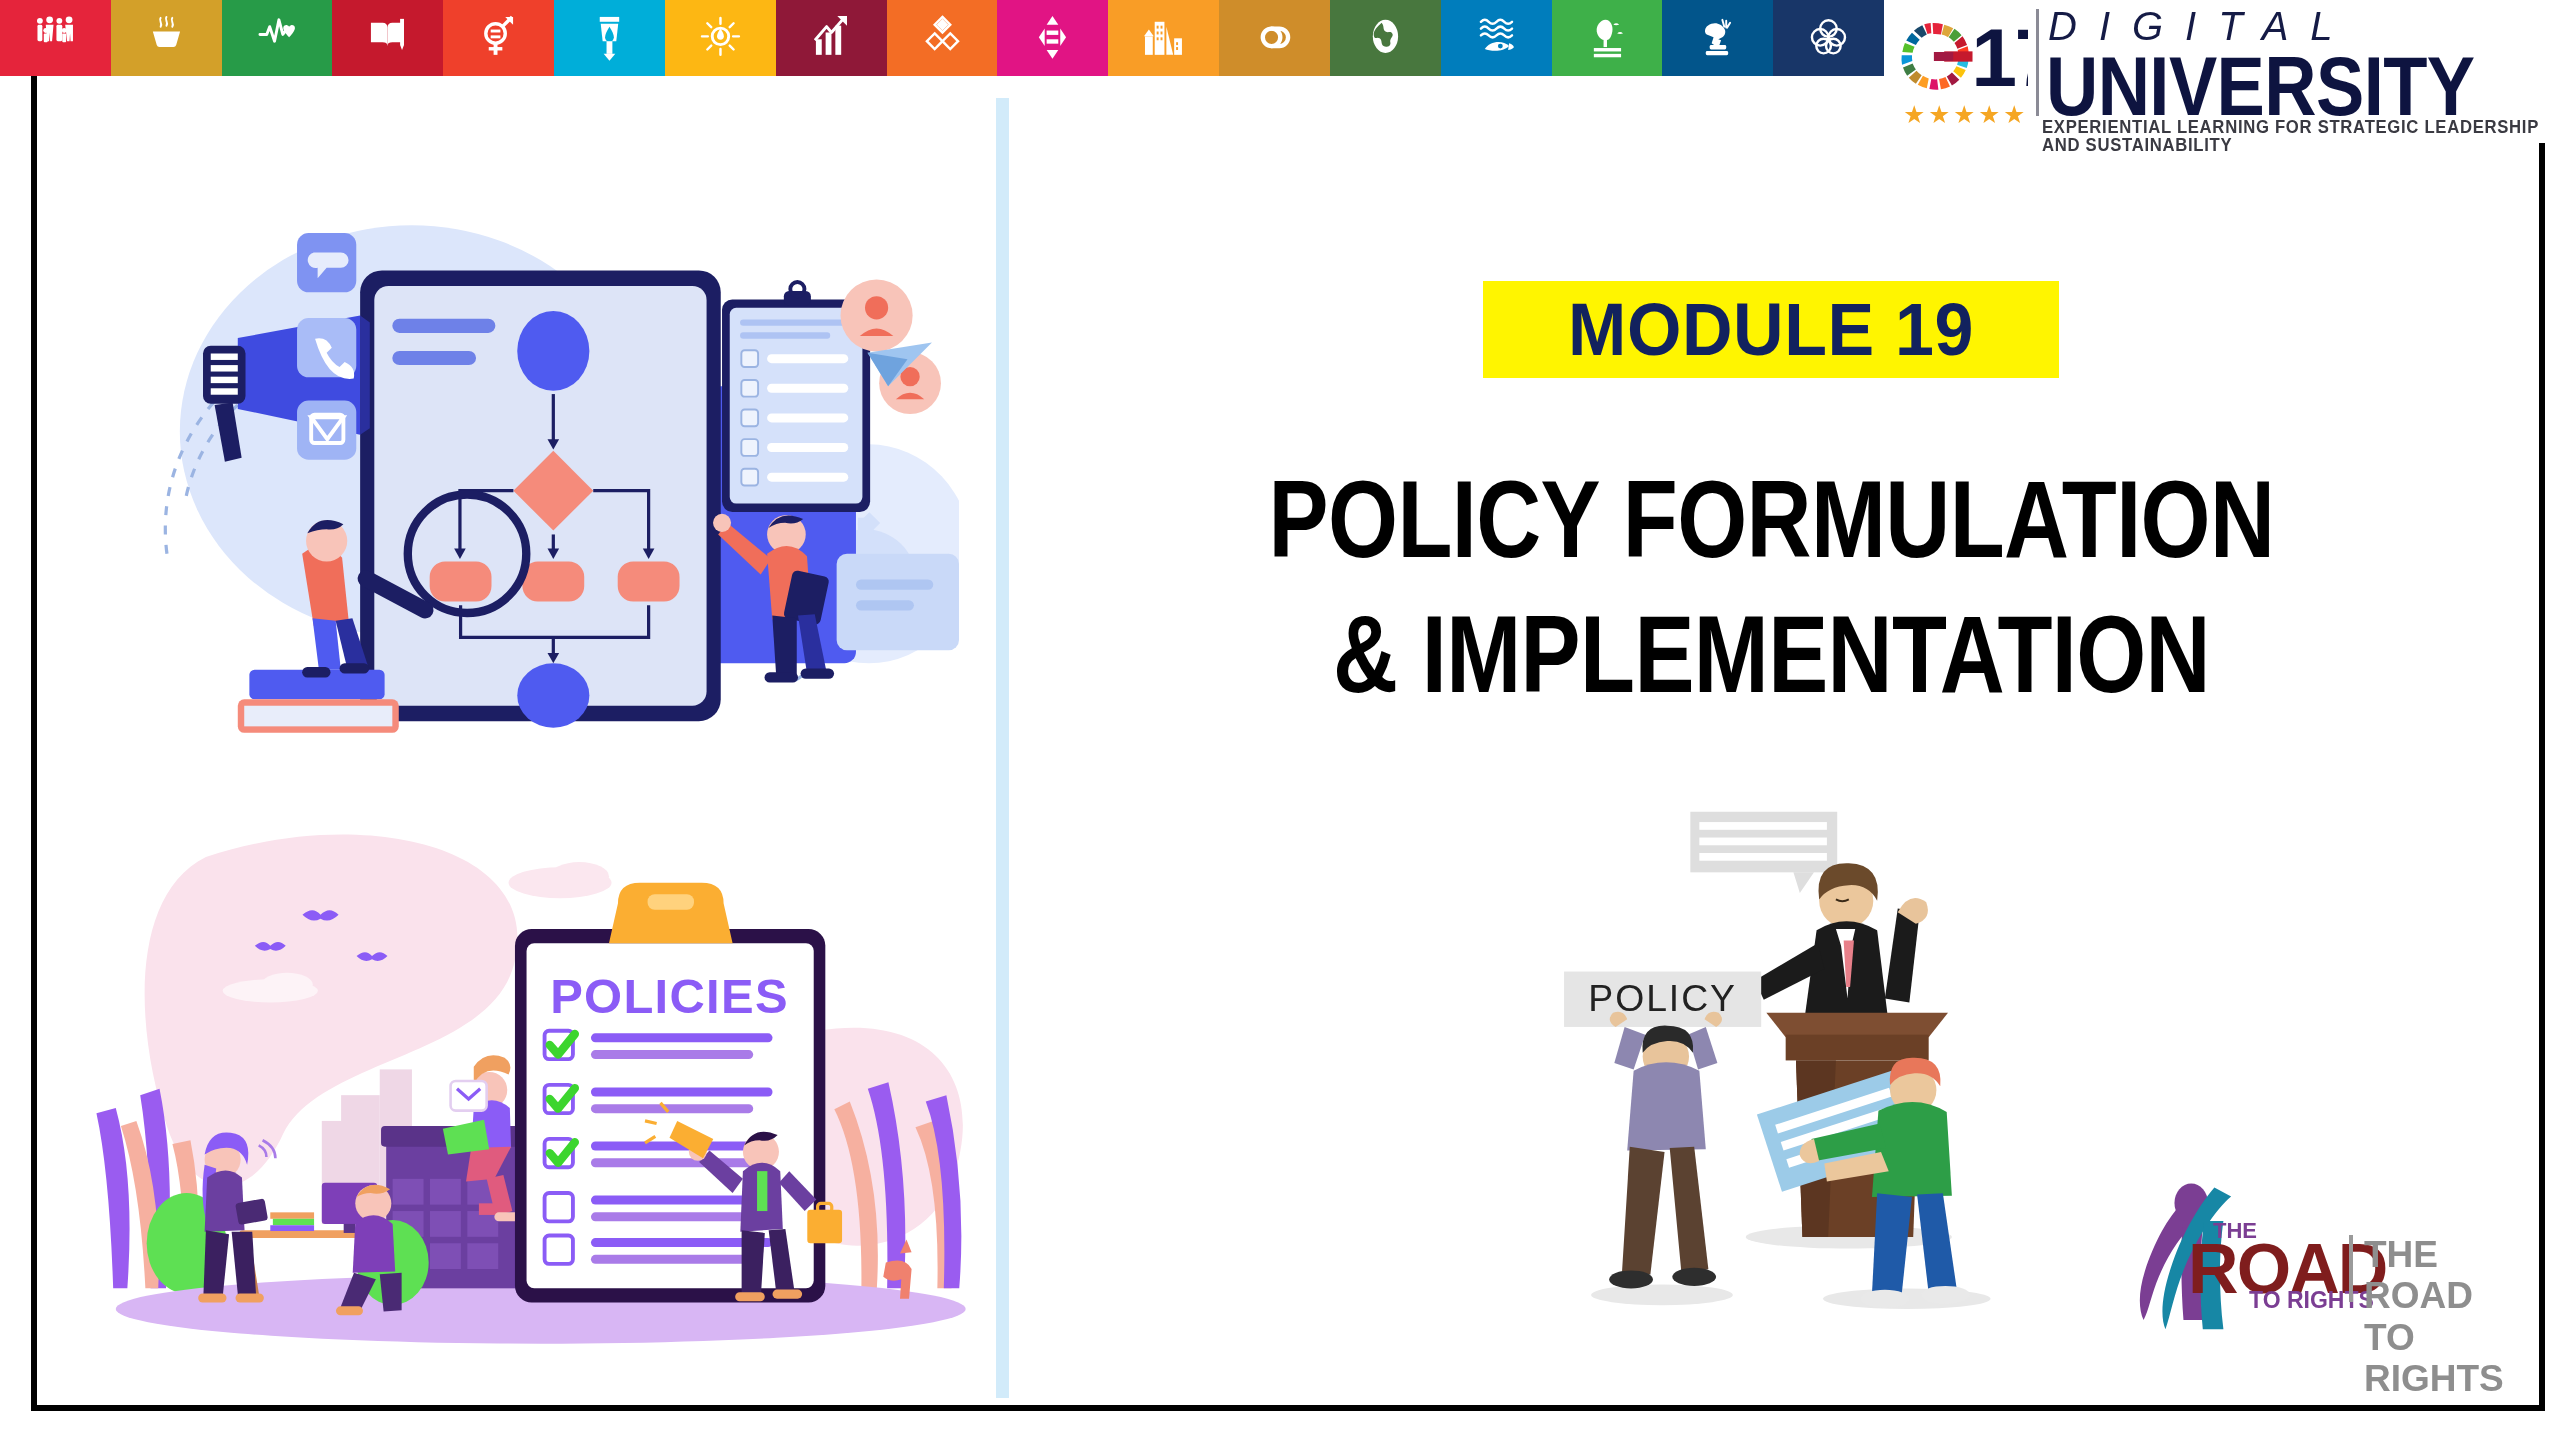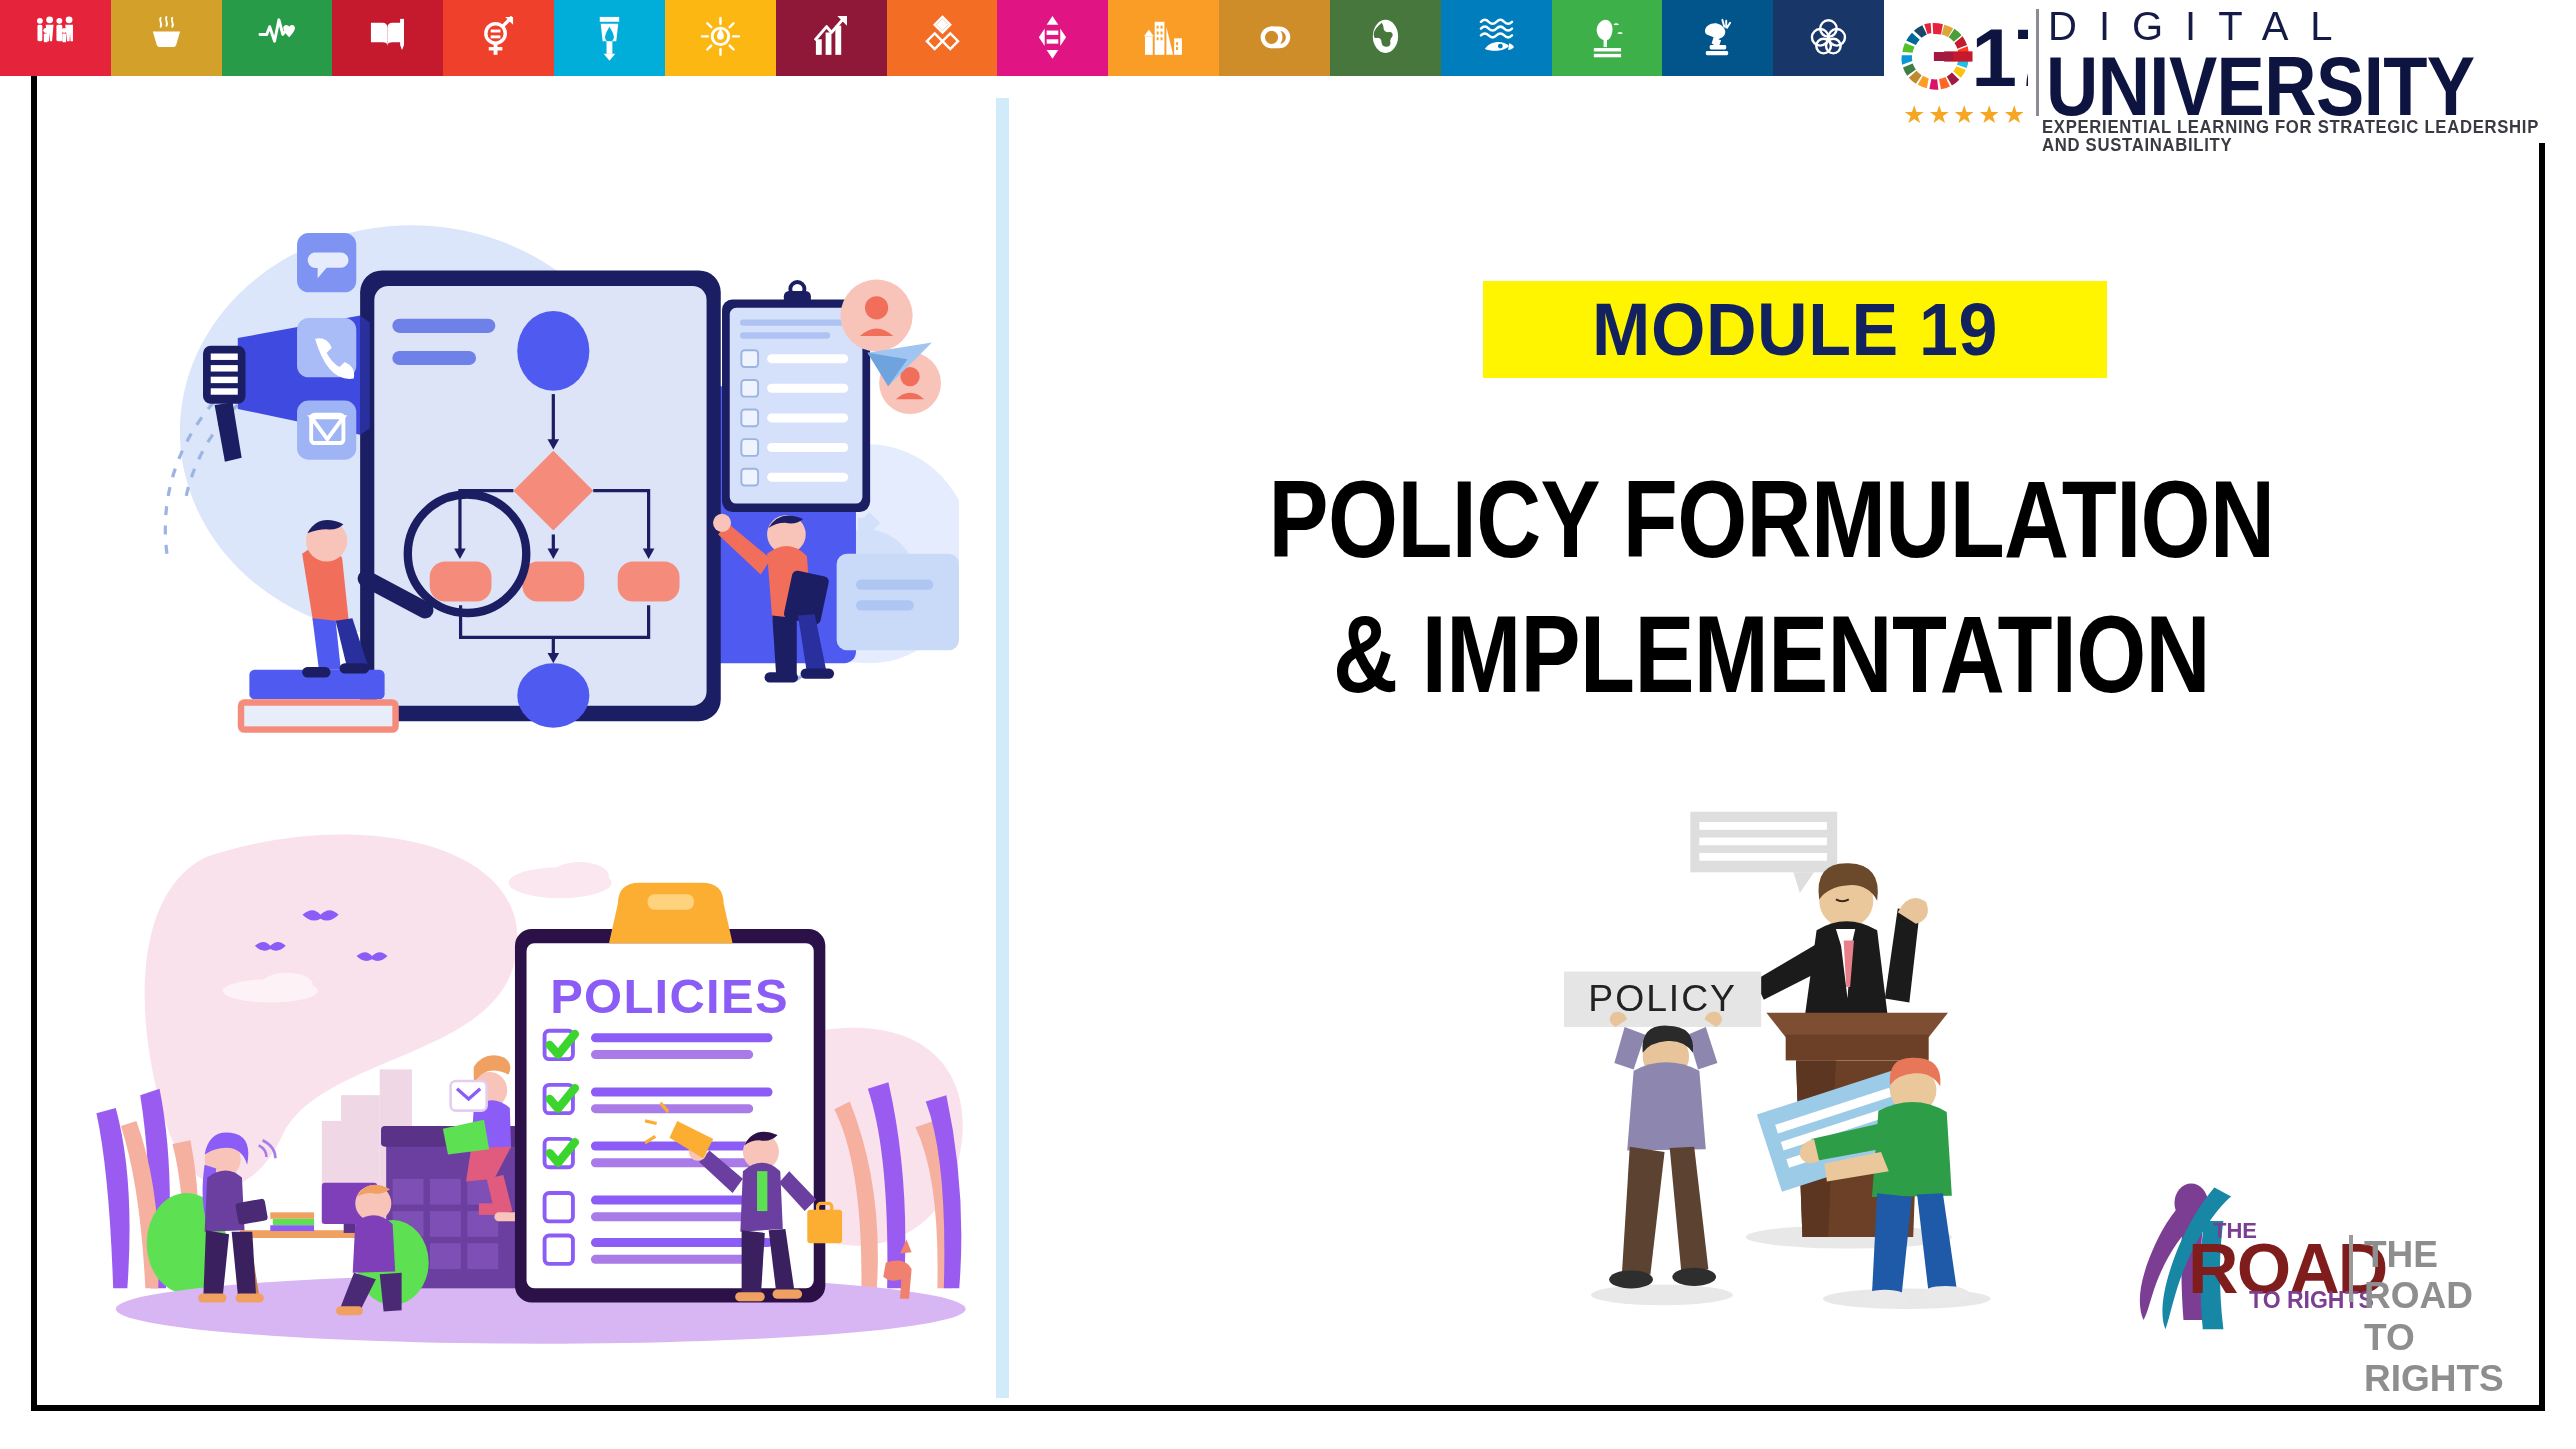--- a/index.html
+++ b/index.html
@@ -35,20 +35,21 @@
   }
   #du-divider {
     position:absolute; left:143px; top:7.7px; width:3.2px; height:107px;
     background:#8b8b96;
   }
   #du-digital {
     position:absolute; left:155px; top:5.2px;
     font-size:40px; font-weight:400; letter-spacing:22px;
     color:#151B46; line-height:1;
     font-family:"Liberation Sans", sans-serif;
+    font-style:italic;
   }
   #du-university {
     position:absolute; left:153px; top:43px;
     font-size:71px; font-weight:bold; letter-spacing:-0.6px;
     color:#0E1440; line-height:1;
     transform:scaleY(1.18) scaleX(1.02); transform-origin:left top;
     font-family:"Liberation Sans", sans-serif;
   }
   #du-tagline {
     position:absolute; left:149px; top:118px;
@@ -68,21 +69,21 @@
     width:13px; height:1300px; background:#D2EBFA;
   }
 
   
   #illus-flowchart { position:absolute; left:109px; top:193px; width:850px; height:567px; }
   #illus-policies  { position:absolute; left:90px; top:818px; width:895px; height:535px; }
 
   
   #module-badge {
     position:absolute; left:1483px; top:281px;
-    width:624px; height:97px;
+    width:576px; height:97px;
     background:#FFF500;
     display:flex; align-items:center; justify-content:center;
   }
   #module-badge span {
     font-size:70px; font-weight:bold; color:#12225E;
     letter-spacing:0.6px; line-height:1;
     transform:scaleY(1.06); transform-origin:center;
   }
 
   .main-title-line {

